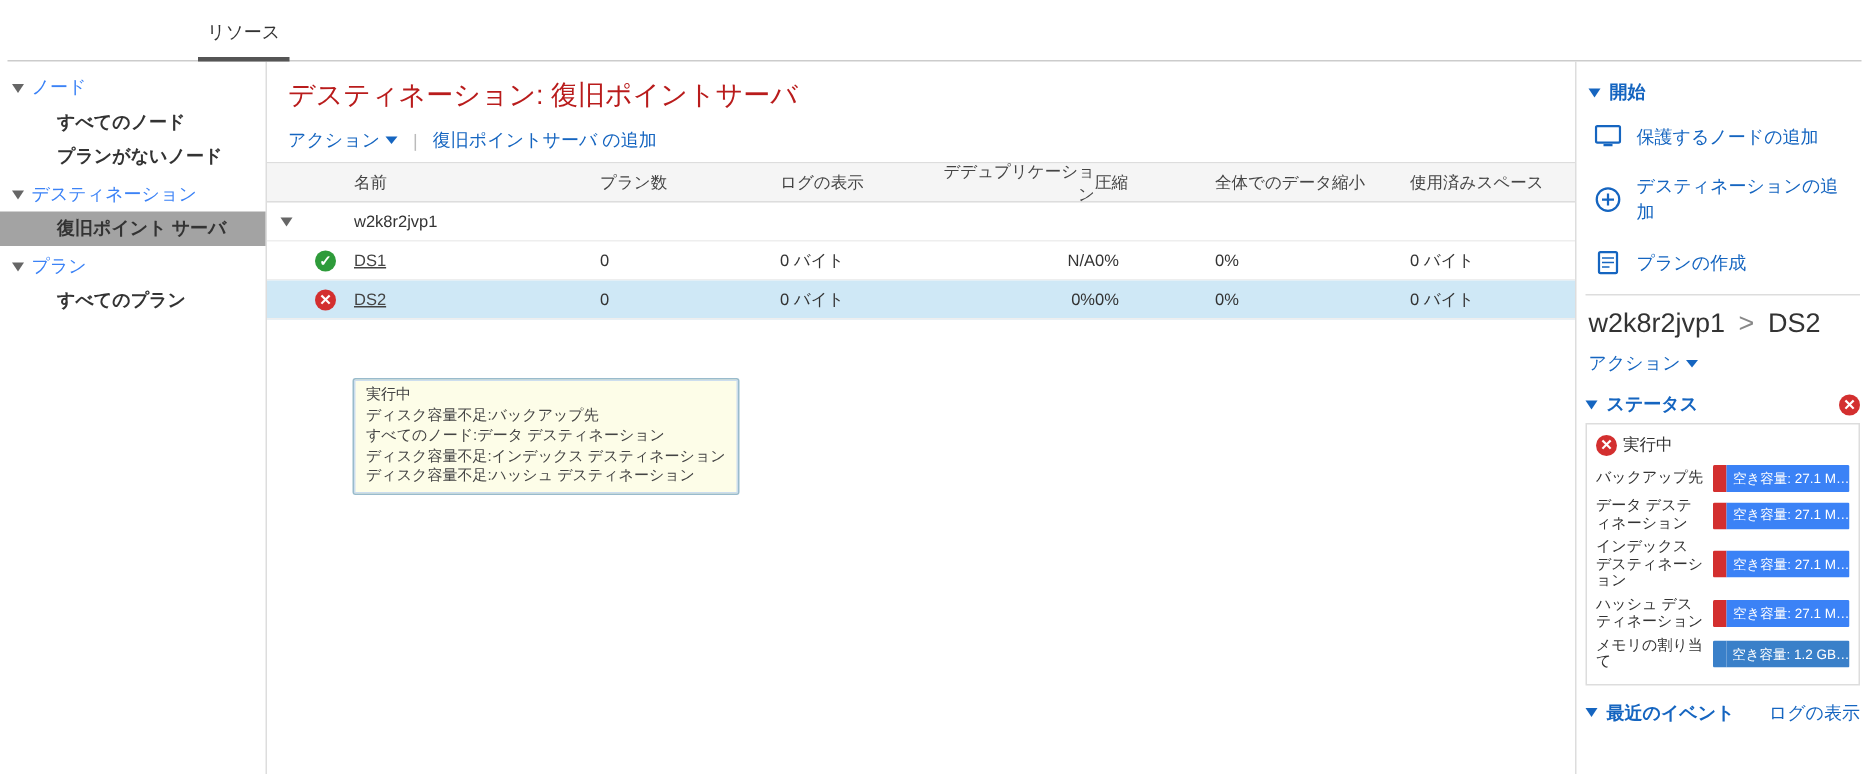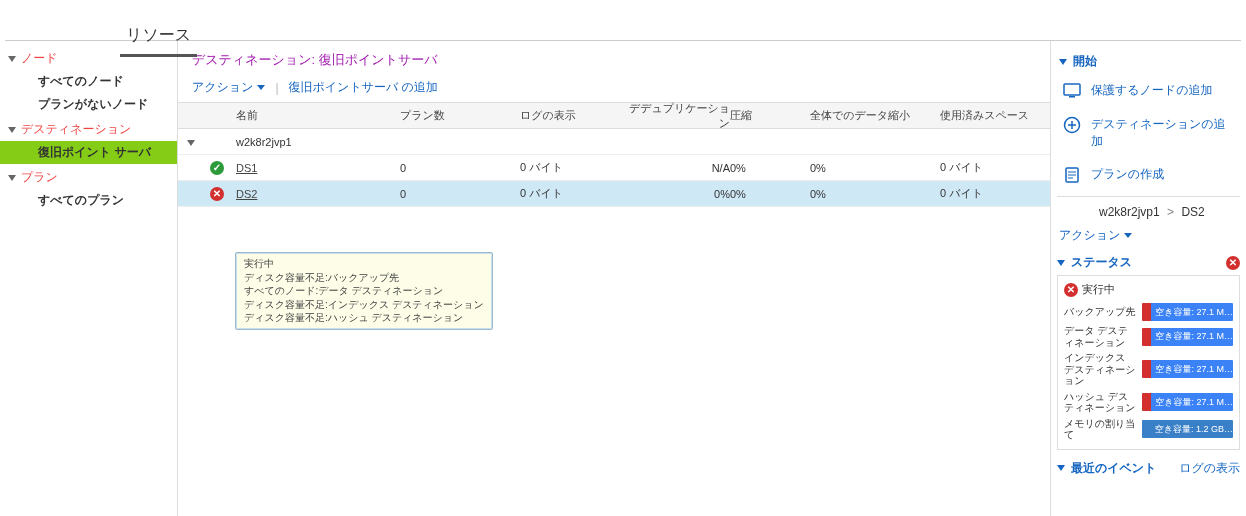--- a/index.html
+++ b/index.html
@@ -1,30 +1,30 @@
 <!DOCTYPE html>
 <html><head>
 <meta charset="utf-8">
 <style>
   * { box-sizing: border-box; margin: 0; padding: 0; }
   body { font-family: "Meiryo", "MS PGothic", Arial, sans-serif; font-size: 12px; color: #333; background: #fff; width: 1246px; height: 516px; overflow: hidden; }
   .top-tab-row { height: 40px; padding-left: 120px; display: flex; align-items: flex-end; }
-  .top-tab { font-size: 16px; color: #333; padding: 8px 6px; border-bottom: 3px solid #555; position: relative; top: 17px; }
+  .top-tab { font-size: 12px; color: #333; padding: 8px 6px; border-bottom: 3px solid #555; position: relative; top: 1px; margin-left: 12px; }
   .hline { border-bottom: 1px solid #ccc; margin-left: 5px; margin-right: 5px; }
 
   .layout { display: flex; height: calc(516px - 41px); }
   .sidebar-left { width: 195px; border-right: 1px solid #ddd; padding-top: 6px; }
   .tree-group { margin-bottom: 2px; }
-  .tree-head { display: flex; align-items: center; padding: 3px 6px 3px 8px; font-size: 12px; color: #ef4444; cursor: pointer; }
+  .tree-head { display: flex; align-items: center; padding: 3px 6px 3px 8px; font-size: 12px; color: #3b82f6; cursor: pointer; }
   .tri { width: 0; height: 0; border-left: 4px solid transparent; border-right: 4px solid transparent; border-top: 6px solid #666; margin-right: 5px; }
   .tree-item { padding: 3px 6px 3px 38px; font-size: 12px; color: #333; cursor: pointer; font-weight: bold; }
-  .tree-item.active { background: #84cc16; }
+  .tree-item.active { background: #a3a3a3; }
 
   .center { flex: 1; border-right: 1px solid #ddd; display: flex; flex-direction: column; }
-  .center-title { font-size: 13px; color: #a21caf; padding: 10px 14px 6px 14px; }
+  .center-title { font-size: 18px; color: #b91c1c; padding: 10px 14px 6px 14px; }
   .center-toolbar { display: flex; align-items: center; padding: 4px 14px 6px 14px; gap: 10px; border-bottom: 1px solid #ddd; }
   .link-blue { color: #1565c0; cursor: pointer; font-size: 12px; }
   .drop-tri { width: 0; height: 0; border-left: 4px solid transparent; border-right: 4px solid transparent; border-top: 5px solid #1565c0; margin-left: 4px; display: inline-block; vertical-align: middle; }
   .vsep { color: #bbb; }
 
   .grid-head { display: flex; align-items: center; background: #f5f5f5; border-bottom: 1px solid #ddd; height: 26px; font-size: 11px; color: #444; }
   .grid-row { display: flex; align-items: center; height: 26px; border-bottom: 1px solid #eee; font-size: 11px; }
   .grid-row.sel { background: #cfe8f6; }
   .col-expand { width: 26px; text-align: center; }
   .col-status { width: 26px; text-align: center; }
@@ -38,26 +38,26 @@
   .tri-down { width: 0; height: 0; border-left: 4px solid transparent; border-right: 4px solid transparent; border-top: 6px solid #666; display: inline-block; }
   .icon-ok { width: 14px; height: 14px; border-radius: 50%; background: #2e9b3a; display: inline-flex; align-items: center; justify-content: center; color: #fff; font-size: 10px; font-weight: bold; }
   .icon-err { width: 14px; height: 14px; border-radius: 50%; background: #d32f2f; display: inline-flex; align-items: center; justify-content: center; color: #fff; font-size: 10px; font-weight: bold; }
   .dslink { color: #444; text-decoration: underline; cursor: pointer; }
 
   .tooltip { position: absolute; left: 235px; top: 252px; background: #fdfde8; border: 1px solid #9bc; padding: 4px 8px; font-size: 10px; color: #444; line-height: 1.35; border-radius: 2px; box-shadow: 0 0 0 1px #cde inset; }
 
   .sidebar-right { width: 195px; padding: 8px 6px; position: relative; }
   .r-section-head { display: flex; align-items: center; color: #1565c0; font-weight: bold; font-size: 12px; padding: 4px 2px; }
   .r-tri { width: 0; height: 0; border-left: 4px solid transparent; border-right: 4px solid transparent; border-top: 6px solid #1565c0; margin-right: 6px; }
-  .quick-item { display: flex; align-items: flex-start; gap: 10px; padding: 8px 6px; cursor: pointer; }
+  .quick-item { display: flex; align-items: center; gap: 10px; padding: 8px 6px; cursor: pointer; }
   .quick-icon { width: 18px; height: 18px; flex-shrink: 0; display: flex; align-items: center; justify-content: center; }
   .quick-label { color: #1565c0; font-size: 12px; }
   .hr { border-top: 1px solid #ddd; margin: 4px 0 6px 0; }
 
-  .crumb { font-size: 12px; color: #333; padding: 2px 2px; margin-left: 40px; }
+  .crumb { font-size: 18px; color: #333; padding: 2px 2px; }
   .r-action { color: #1565c0; font-size: 12px; padding: 6px 2px; cursor: pointer; }
   .status-head-row { display: flex; align-items: center; justify-content: space-between; }
   .err-corner { width: 14px; height: 14px; border-radius: 50%; background: #d32f2f; color: #fff; font-size: 10px; font-weight: bold; display: inline-flex; align-items: center; justify-content: center; }
 
   .status-box { border: 1px solid #ddd; padding: 6px; }
   .status-line { display: flex; align-items: center; gap: 4px; font-size: 11px; padding-bottom: 4px; }
   .status-row { display: flex; align-items: center; justify-content: space-between; gap: 6px; padding: 2px 0; }
   .status-label { font-size: 10px; color: #333; width: 72px; line-height: 1.15; }
   .status-badge { flex: 1; height: 18px; display: flex; overflow: hidden; border-radius: 1px; }
   .badge-red { width: 16px; background: #d32f2f; }

